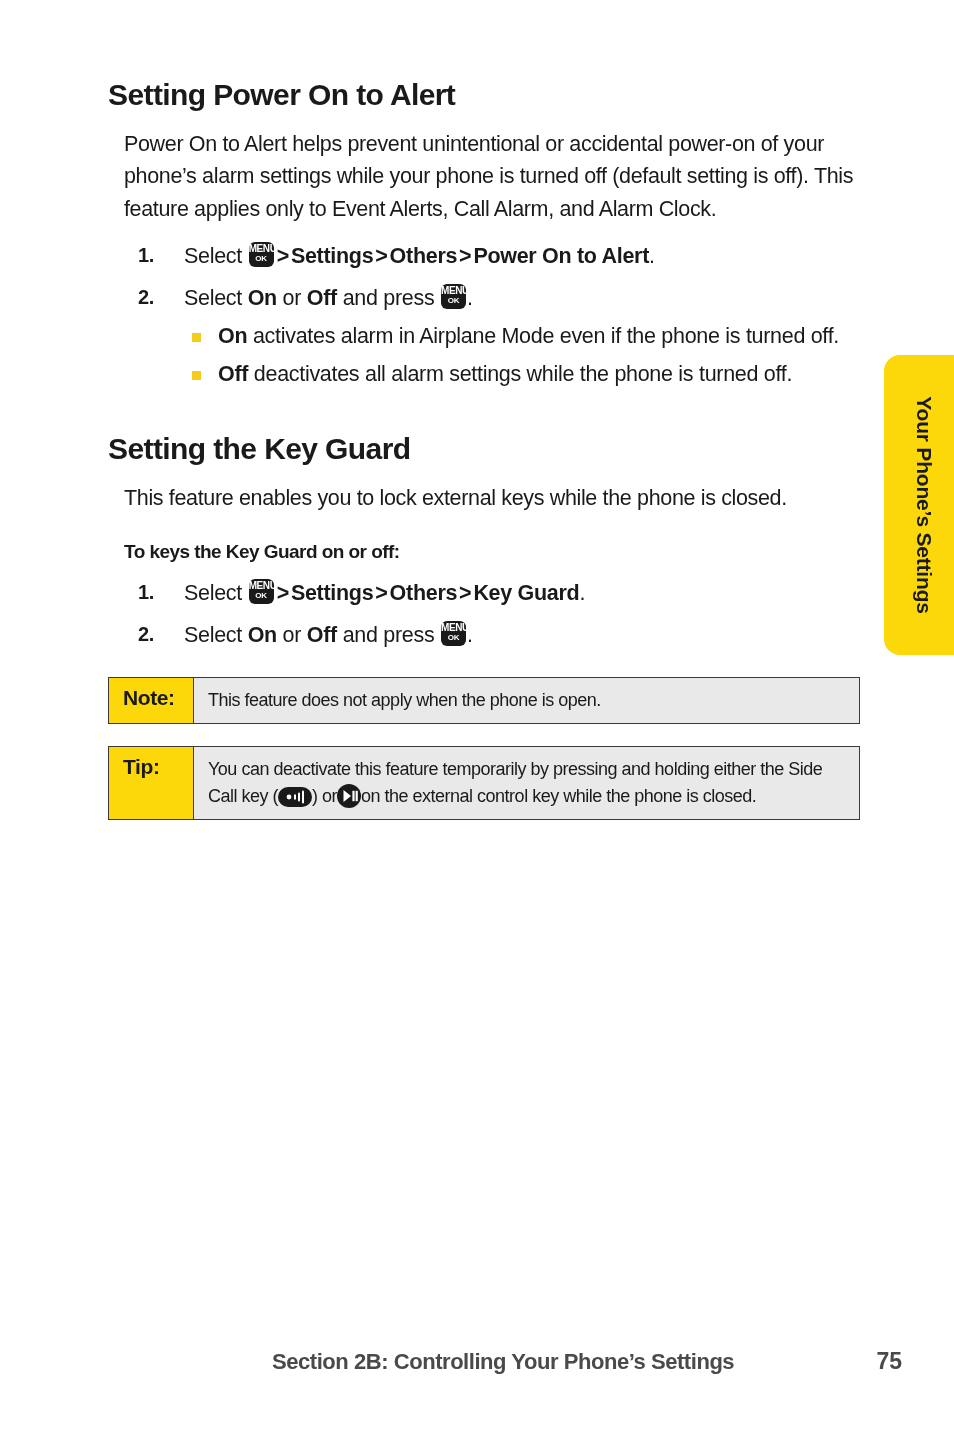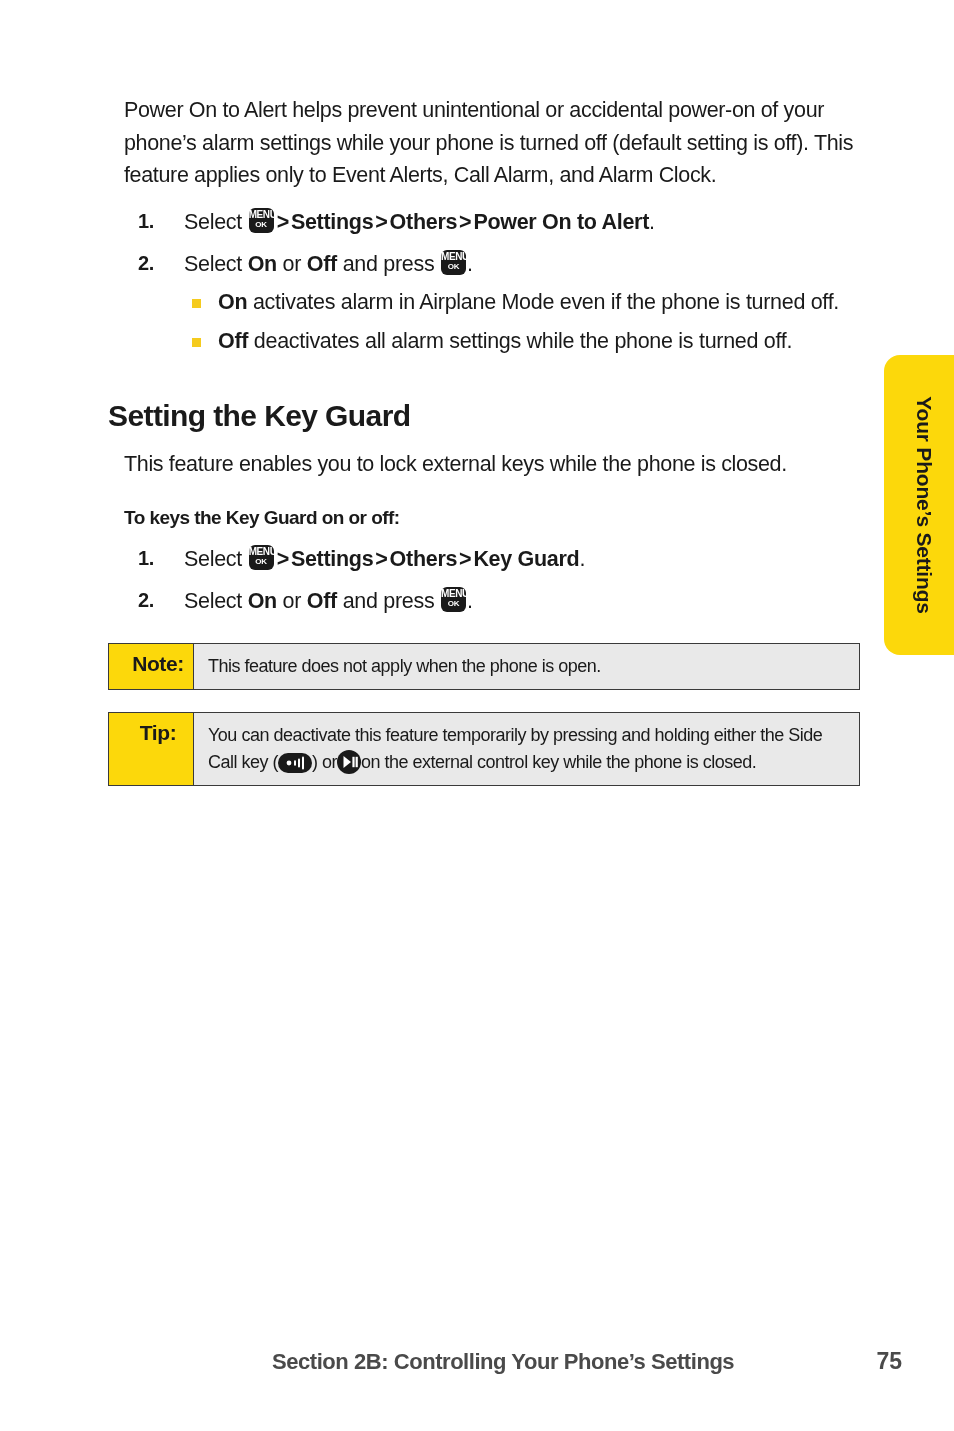--- a/index.html
+++ b/index.html
@@ -191,21 +191,20 @@
   .callout-label {
     flex: 0 0 85px;
     background: #FCD80B;
     border-right: 1.5px solid #3a3a3a;
     font-size: 21px;
     font-weight: bold;
     letter-spacing: -0.4px;
     padding: 8px 0 8px 14px;
     color: #1a1a1a;
     box-sizing: border-box;
-    text-align: center;
   }
   .callout-body {
     flex: 1 1 auto;
     padding: 9px 14px 10px 14px;
     font-size: 18px;
     line-height: 1.47;
     letter-spacing: -0.5px;
     color: #1a1a1a;
   }
   #note-box { margin-top: 24px; }
@@ -237,20 +236,21 @@
 <body>
 
 <div class="page">
 
   <div class="side-tab">
     <div class="side-tab-label">Your Phone’s Settings</div>
   </div>
 
   <div class="content">
 
+    <h2 class="section-heading">Setting Power On to Alert</h2>
 
     <p class="body-text">Power On to Alert helps prevent unintentional or accidental power-on of your phone’s alarm settings while your phone is turned off (default setting is off). This feature applies only to Event Alerts, Call Alarm, and Alarm Clock.</p>
 
 
     <ol class="steps">
       <li>
         <span class="step-num">1.</span><span>Select</span>
         <span class="key-menuok"><span class="k1">MENU</span><span class="k2">OK</span></span><span class="sep">&gt;</span><span class="bold">Settings</span><span class="sep">&gt;</span><span class="bold">Others</span><span class="sep">&gt;</span><span class="bold">Power On to Alert</span><span>.</span>
       </li>
       <li>

